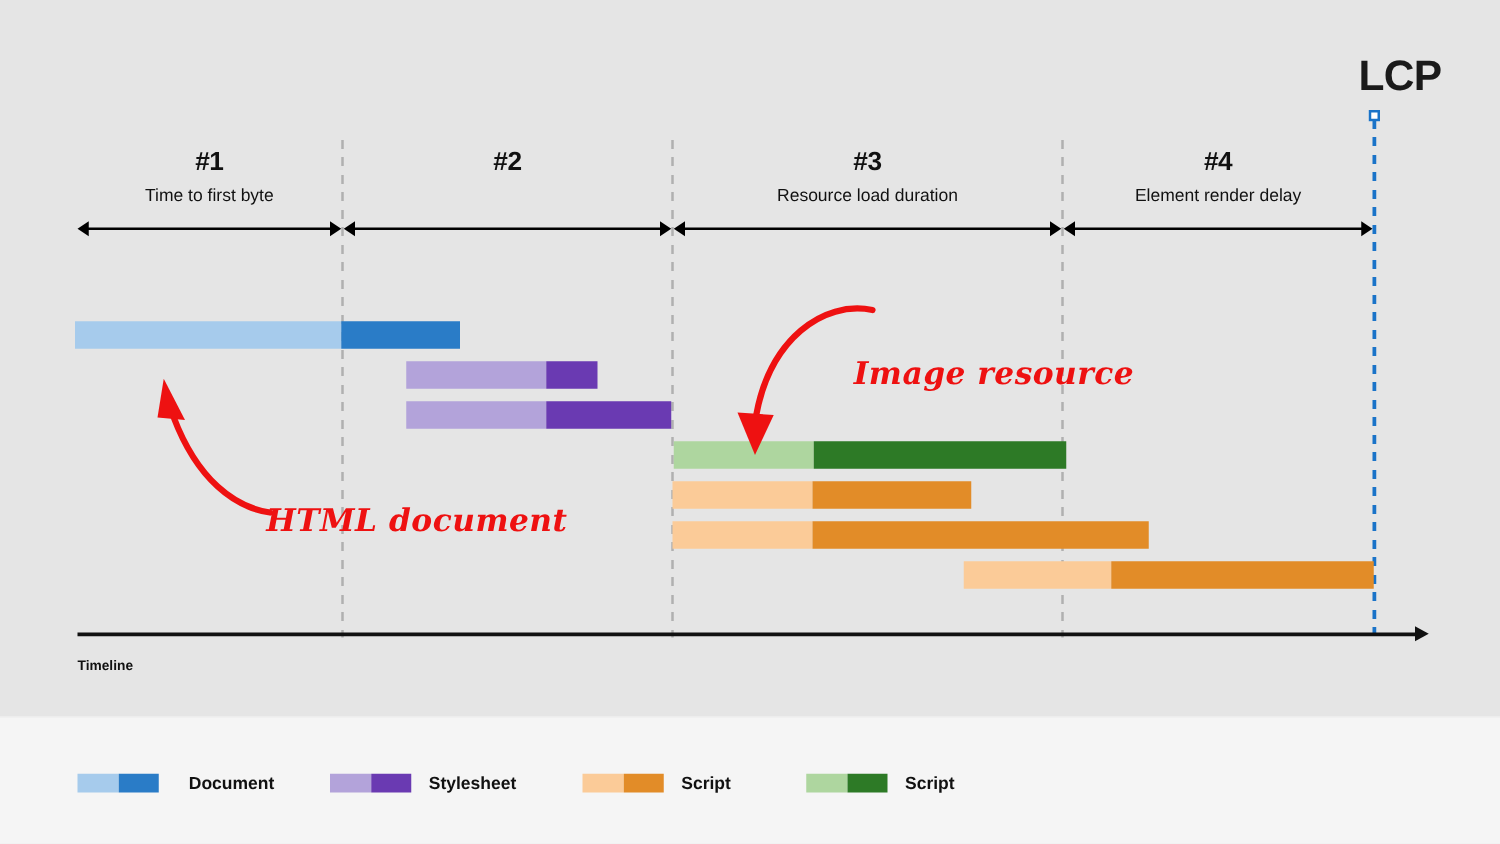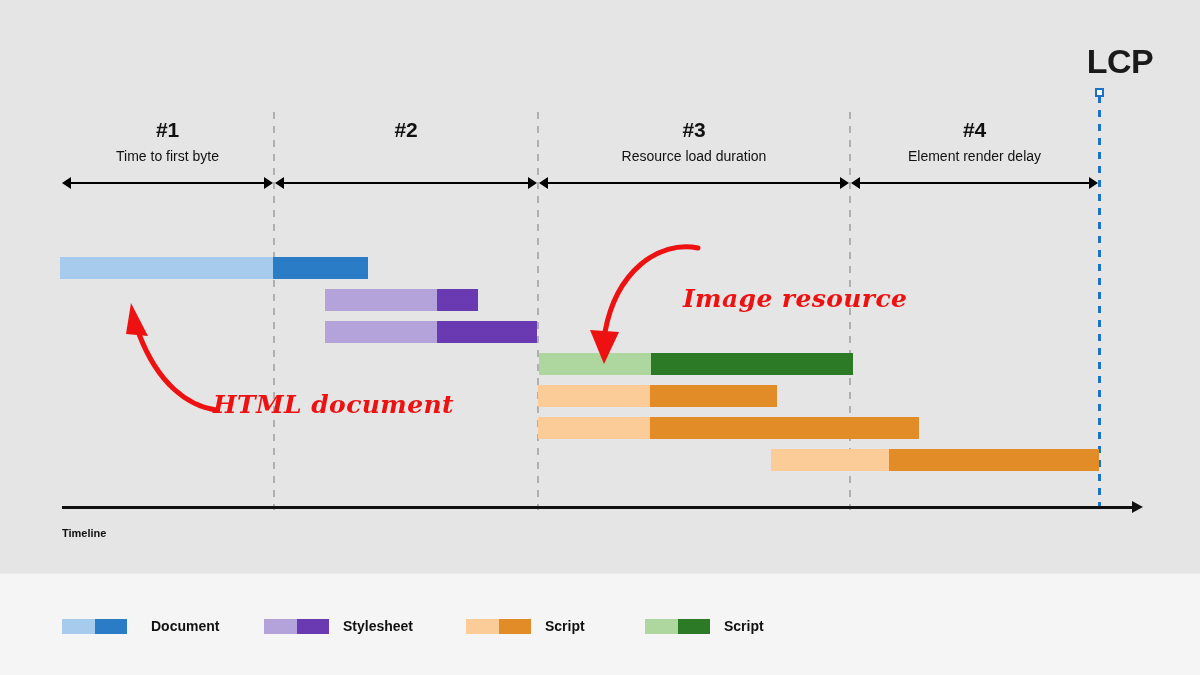--- a/index.html
+++ b/index.html
@@ -305,21 +305,21 @@
     <path d="M106,122 C78,118 48,96 29,46" stroke="#ee1111" stroke-width="5" fill="none" stroke-linecap="round"></path>
     <path d="M21,15 L38,48 L16,46 Z" fill="#ee1111"></path>
   </svg>
 
   <svg class="anno-svg" style="left:586px; top:232px;" width="130" height="140" viewBox="0 0 130 140">
     <path d="M112,16 C72,8 30,40 19,100" stroke="#ee1111" stroke-width="5" fill="none" stroke-linecap="round"></path>
     <path d="M18,132 L4,98 L33,100 Z" fill="#ee1111"></path>
   </svg>
 
   <div id="annotations">
-      <div class="annotation" style="left: 213px; top: 390px; text-align: right;">HTML document</div>
+      <div class="annotation" style="left: 213px; top: 402px; text-align: right;">HTML document</div>
       <div class="annotation" style="left: 683px; top: 240px; margin-top: 44px;">Image resource</div>
     </div>
 
   <div class="axis-line"></div>
   <div class="axis-arrowhead"></div>
   <div class="axis-label">Timeline</div>
 
   <div class="legend-strip"></div>
   <div id="legend">
       <div class="legend-item" style="left: 62px; gap: 10px;">

